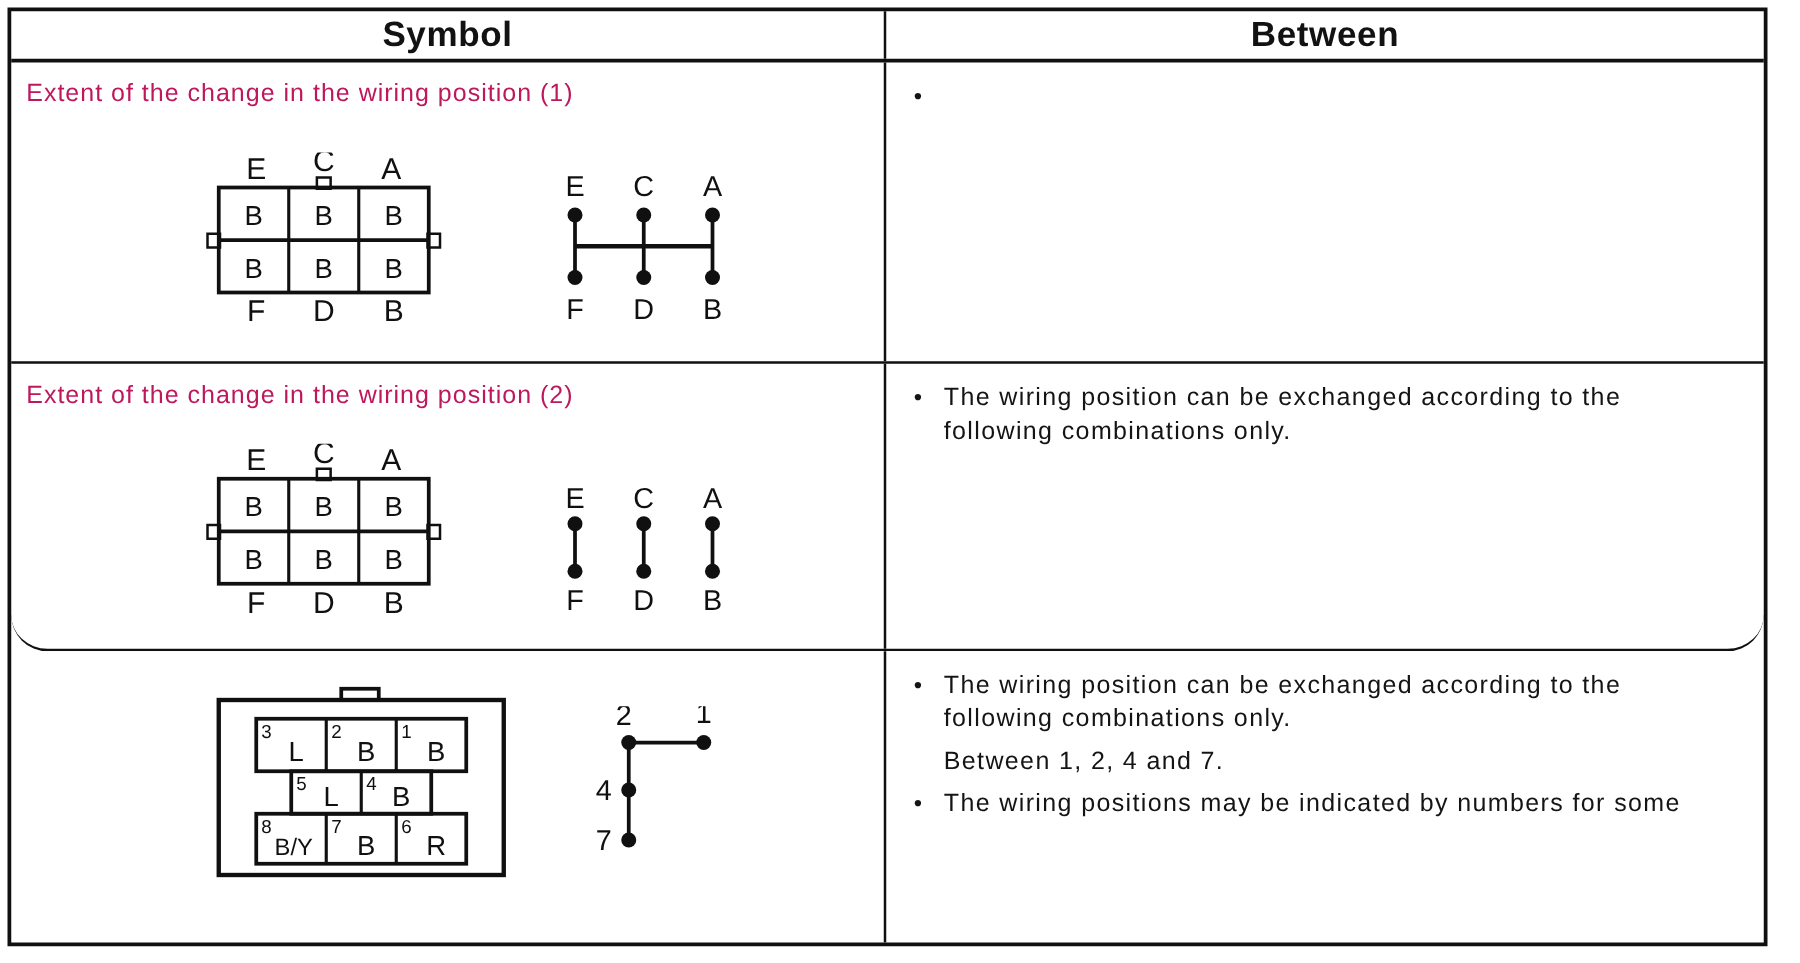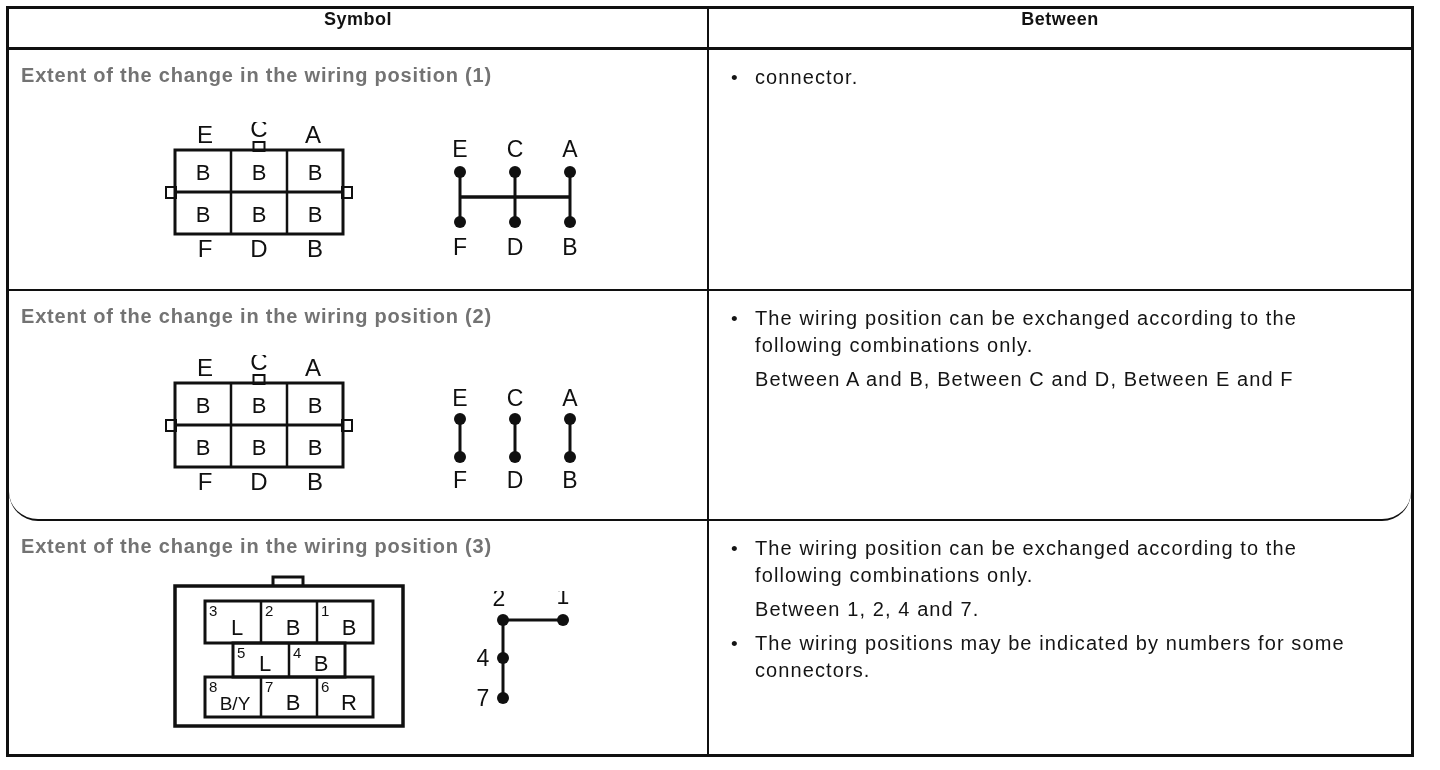--- a/index.html
+++ b/index.html
@@ -12,25 +12,25 @@
 
   .thead { display:flex; height:41px; border-bottom:3px solid #101010; }
   .trow  { display:flex; }
   .trow.r1 { height:241px; border-bottom:2px solid #101010; }
   .trow.r2 { height:230px; border-bottom:2px solid #101010;border-radius:29px; }
   .trow.r3 { flex:1; }
 
   .col-symbol { width:700px; border-right:2px solid #101010; position:relative; }
   .col-meaning { flex:1; position:relative; }
 
-  .hcell { display:flex; align-items:flex-start; justify-content:center;
-           font-weight:bold; font-size:18px; letter-spacing:0.5px; }
+  .hcell { display:flex; align-items:center; justify-content:center;
+           font-weight:bold; font-size:28px; letter-spacing:0.5px; }
 
   .sym-cell { padding:12px 0 0 12px; }
-  .row-title { font-size:20px; letter-spacing:0.8px; line-height:26px; color:#737373;font-weight:bold; }
+  .row-title { font-size:20px; letter-spacing:0.8px; line-height:26px; color:#be185d; }
 
   .figs { display:flex; align-items:flex-start; }
   .r1 .figs { margin:34px 0 0 132px; }
   .r2 .figs { margin:26px 0 0 132px; }
   .r3 .figs { margin:12px 0 0 148px; }
   .r1 .wiring-svg { margin-left:70px; margin-top:18px; }
   .r2 .wiring-svg { margin-left:70px; margin-top:34px; }
   .r3 .wiring-svg { margin-left:48px; margin-top:20px; }
 
   .meaning-cell { padding:14px 20px 0 22px; font-size:20px; line-height:27px;
@@ -110,21 +110,20 @@
             <text class="wlbl" x="25" y="115" text-anchor="middle">F</text>
             <text class="wlbl" x="80" y="115" text-anchor="middle">D</text>
             <text class="wlbl" x="135" y="115" text-anchor="middle">B</text>
           </svg>
         </div>
       </div>
       <div class="col-meaning meaning-cell">
         <div class="m-para">
           <span class="bullet">•</span>
           <div class="m-lines">
-            <div>connector.</div>
           </div>
         </div>
       </div>
     </div>
 
     <div class="trow r2">
       <div class="col-symbol sym-cell">
         <div class="row-title">Extent of the change in the wiring position (2)</div>
         <div class="figs">
           <svg width="212" height="140" viewBox="0 0 212 140">
@@ -169,27 +168,25 @@
         </div>
       </div>
       <div class="col-meaning meaning-cell">
         <div class="m-para">
           <span class="bullet">•</span>
           <div class="m-lines">
             <div>The wiring position can be exchanged according to the</div>
             <div>following combinations only.</div>
           </div>
         </div>
-        <div class="m-cont">Between A and B, Between C and D, Between E and F</div>
       </div>
     </div>
 
     <div class="trow r3">
       <div class="col-symbol sym-cell">
-        <div class="row-title">Extent of the change in the wiring position (3)</div>
         <div class="figs">
 
           <svg width="240" height="160" viewBox="0 0 240 160">
             <rect class="tabfill" stroke-width="3" x="104" y="6" width="30" height="12"></rect>
             <rect class="tabfill" stroke-width="3.5" x="6" y="15" width="228" height="140"></rect>
             <rect class="stroke" stroke-width="3" x="36" y="30" width="168" height="42"></rect>
             <line class="stroke" stroke-width="2.5" x1="92" y1="30" x2="92" y2="72"></line>
             <line class="stroke" stroke-width="2.5" x1="148" y1="30" x2="148" y2="72"></line>
             <rect class="stroke" stroke-width="3" x="64" y="72" width="112" height="34"></rect>
             <line class="stroke" stroke-width="2.5" x1="120" y1="72" x2="120" y2="106"></line>
@@ -234,20 +231,19 @@
           <div class="m-lines">
             <div>The wiring position can be exchanged according to the</div>
             <div>following combinations only.</div>
           </div>
         </div>
         <div class="m-cont">Between 1, 2, 4 and 7.</div>
         <div class="m-para spaced">
           <span class="bullet">•</span>
           <div class="m-lines">
             <div>The wiring positions may be indicated by numbers for some</div>
-            <div>connectors.</div>
           </div>
         </div>
       </div>
     </div>
 
   </div>
 </div>
 
 </body></html>

